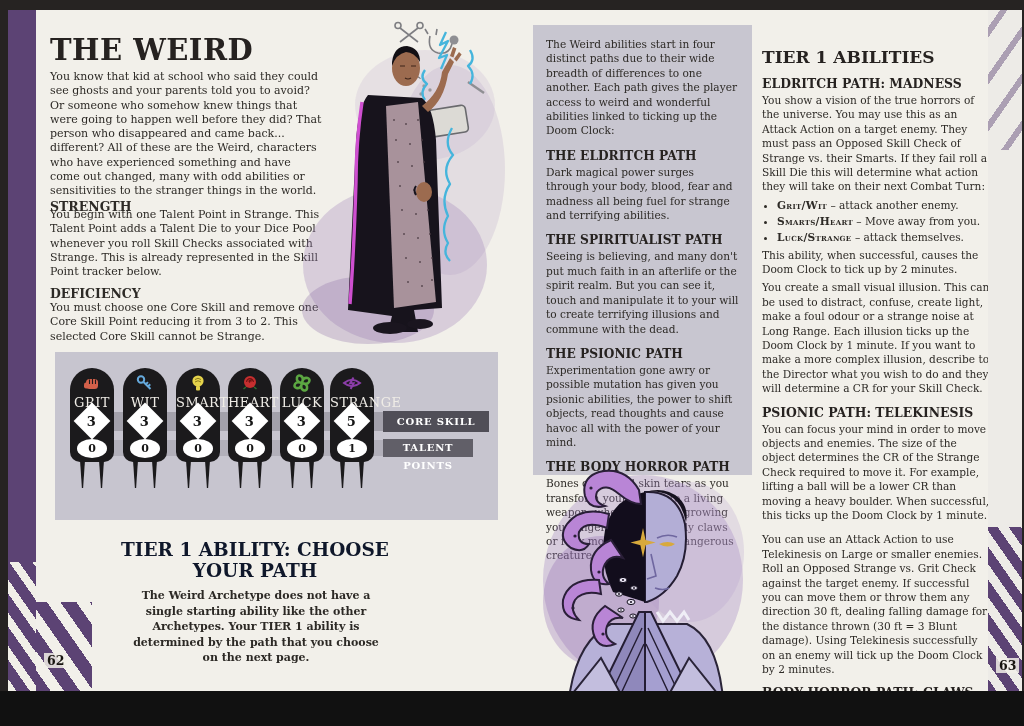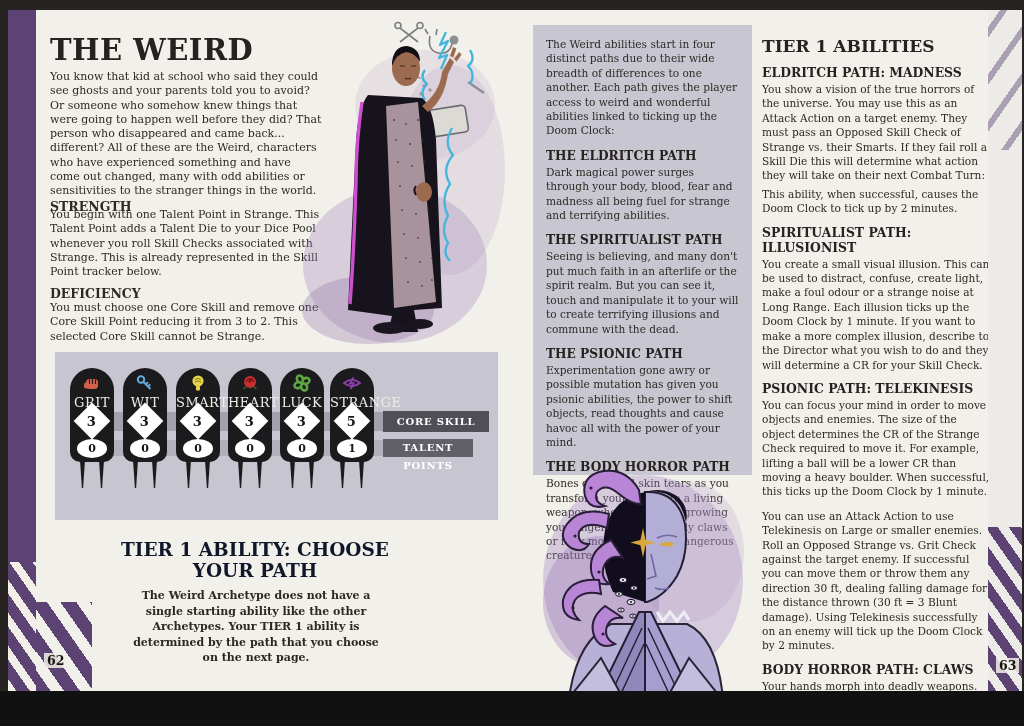--- a/index.html
+++ b/index.html
@@ -63,21 +63,21 @@
   .tier1-body{position:absolute;left:94px;top:578px;width:252px;text-align:center;
               font-weight:bold;font-size:11px;line-height:1.42;color:#2c2925;}
   
   .paths-panel{position:absolute;left:497px;top:15px;width:219px;height:450px;background:#c8c6d0;
                box-sizing:border-box;padding:12px 13px;}
   .paths-panel .h2{margin:0 0 7px 0;}
   .paths-panel p{margin:0 0 4px 0;}
   .paths-panel .h4{margin:11px 0 2px 0;}
   .illus2{position:absolute;left:503px;top:452px;width:212px;height:236px;}
   .abilities{position:absolute;left:726px;top:21px;width:228px;}
-  .abilities .h2b{margin:5px 0 9px 0;}
+  .abilities .h2b{margin:16px 0 9px 0;}
   .abilities .h4{margin:9px 0 2px 0;font-size:12.4px;}
   .abilities p{margin:0 0 4px 0;}
   .abilities ul{margin:4px 0 2px 2px;padding-left:13px;}
   .abilities li{font-size:10.6px;line-height:1.5;}
   .term{font-variant:small-caps;font-weight:bold;letter-spacing:.3px;}
   
   .divider{position:absolute;display:flex;align-items:center;gap:9px;}
   .chain{width:152px;height:9px;
     background:radial-gradient(circle at 4.5px 4.5px,rgba(0,0,0,0) 1.2px,#a5a39e 1.5px 2.7px,rgba(0,0,0,0) 3.1px);
     background-size:10.5px 9px;background-repeat:repeat-x;}
@@ -357,23 +357,27 @@
       <path d="M70 236 L103 166 M80 236 L105 182 M142 236 L109 166 M132 236 L107 182" stroke="#241d33" stroke-width="1.4" fill="none"></path>
       <path d="M30 236 L62 196 L84 236 Z" fill="#c3bede" stroke="#2a2438" stroke-width="2"></path>
       <path d="M182 236 L150 196 L128 236 Z" fill="#c3bede" stroke="#2a2438" stroke-width="2"></path>
     </svg>
 
     <div class="abilities">
       <div class="h2b">TIER 1 ABILITIES</div>
 
       <div class="h4">ELDRITCH PATH: MADNESS</div>
       <p class="body-sm">You show a vision of the true horrors of the universe. You may use this as an Attack Action on a target enemy. They must pass an Opposed Skill Check of Strange vs. their Smarts. If they fail roll a Skill Die this will determine what action they will take on their next Combat Turn:</p>
+      <ul>
+        <li><span class="term">Grit/Wit</span> <span>– attack another enemy.</span></li>
+        <li><span class="term">Smarts/Heart</span> <span>– Move away from you.</span></li>
+        <li><span class="term">Luck/Strange</span> <span>– attack themselves.</span></li>
+      </ul>
       <p class="body-sm">This ability, when successful, causes the Doom Clock to tick up by 2 minutes.</p>
 
-      <div class="h4">SPIRITUALIST PATH: ILLUSIONIST</div>
       <p class="body-sm">You create a small visual illusion. This can be used to distract, confuse, create light, make a foul odour or a strange noise at Long Range. Each illusion ticks up the Doom Clock by 1 minute. If you want to make a more complex illusion, describe to the Director what you wish to do and they will determine a CR for your Skill Check.</p>
 
       <div class="h4">PSIONIC PATH: TELEKINESIS</div>
       <p class="body-sm">You can focus your mind in order to move objects and enemies. The size of the object determines the CR of the Strange Check required to move it. For example, lifting a ball will be a lower CR than moving a heavy boulder. When successful, this ticks up the Doom Clock by 1 minute.</p>
       <p class="body-sm" style="margin-top:10px">You can use an Attack Action to use Telekinesis on Large or smaller enemies. Roll an Opposed Strange vs. Grit Check against the target enemy. If successful you can move them or throw them any direction 30 ft, dealing falling damage for the distance thrown (30 ft = 3 Blunt damage). Using Telekinesis successfully on an enemy will tick up the Doom Clock by 2 minutes.</p>
 
       <div class="h4">BODY HORROR PATH: CLAWS</div>
       <p class="body-sm">Your hands morph into deadly weapons. Using your claws your Unarmed Strikes now use Strange as their Core Skill and deal 3 Pierce damage. If you wish to conceal your claws from others when attacking you must succeed in a CR 1 Wit Check or fight in a way which hides them. Each successful Strike using your claws will tick up the Doom Clock by 1 minute.</p>
     </div>
 

